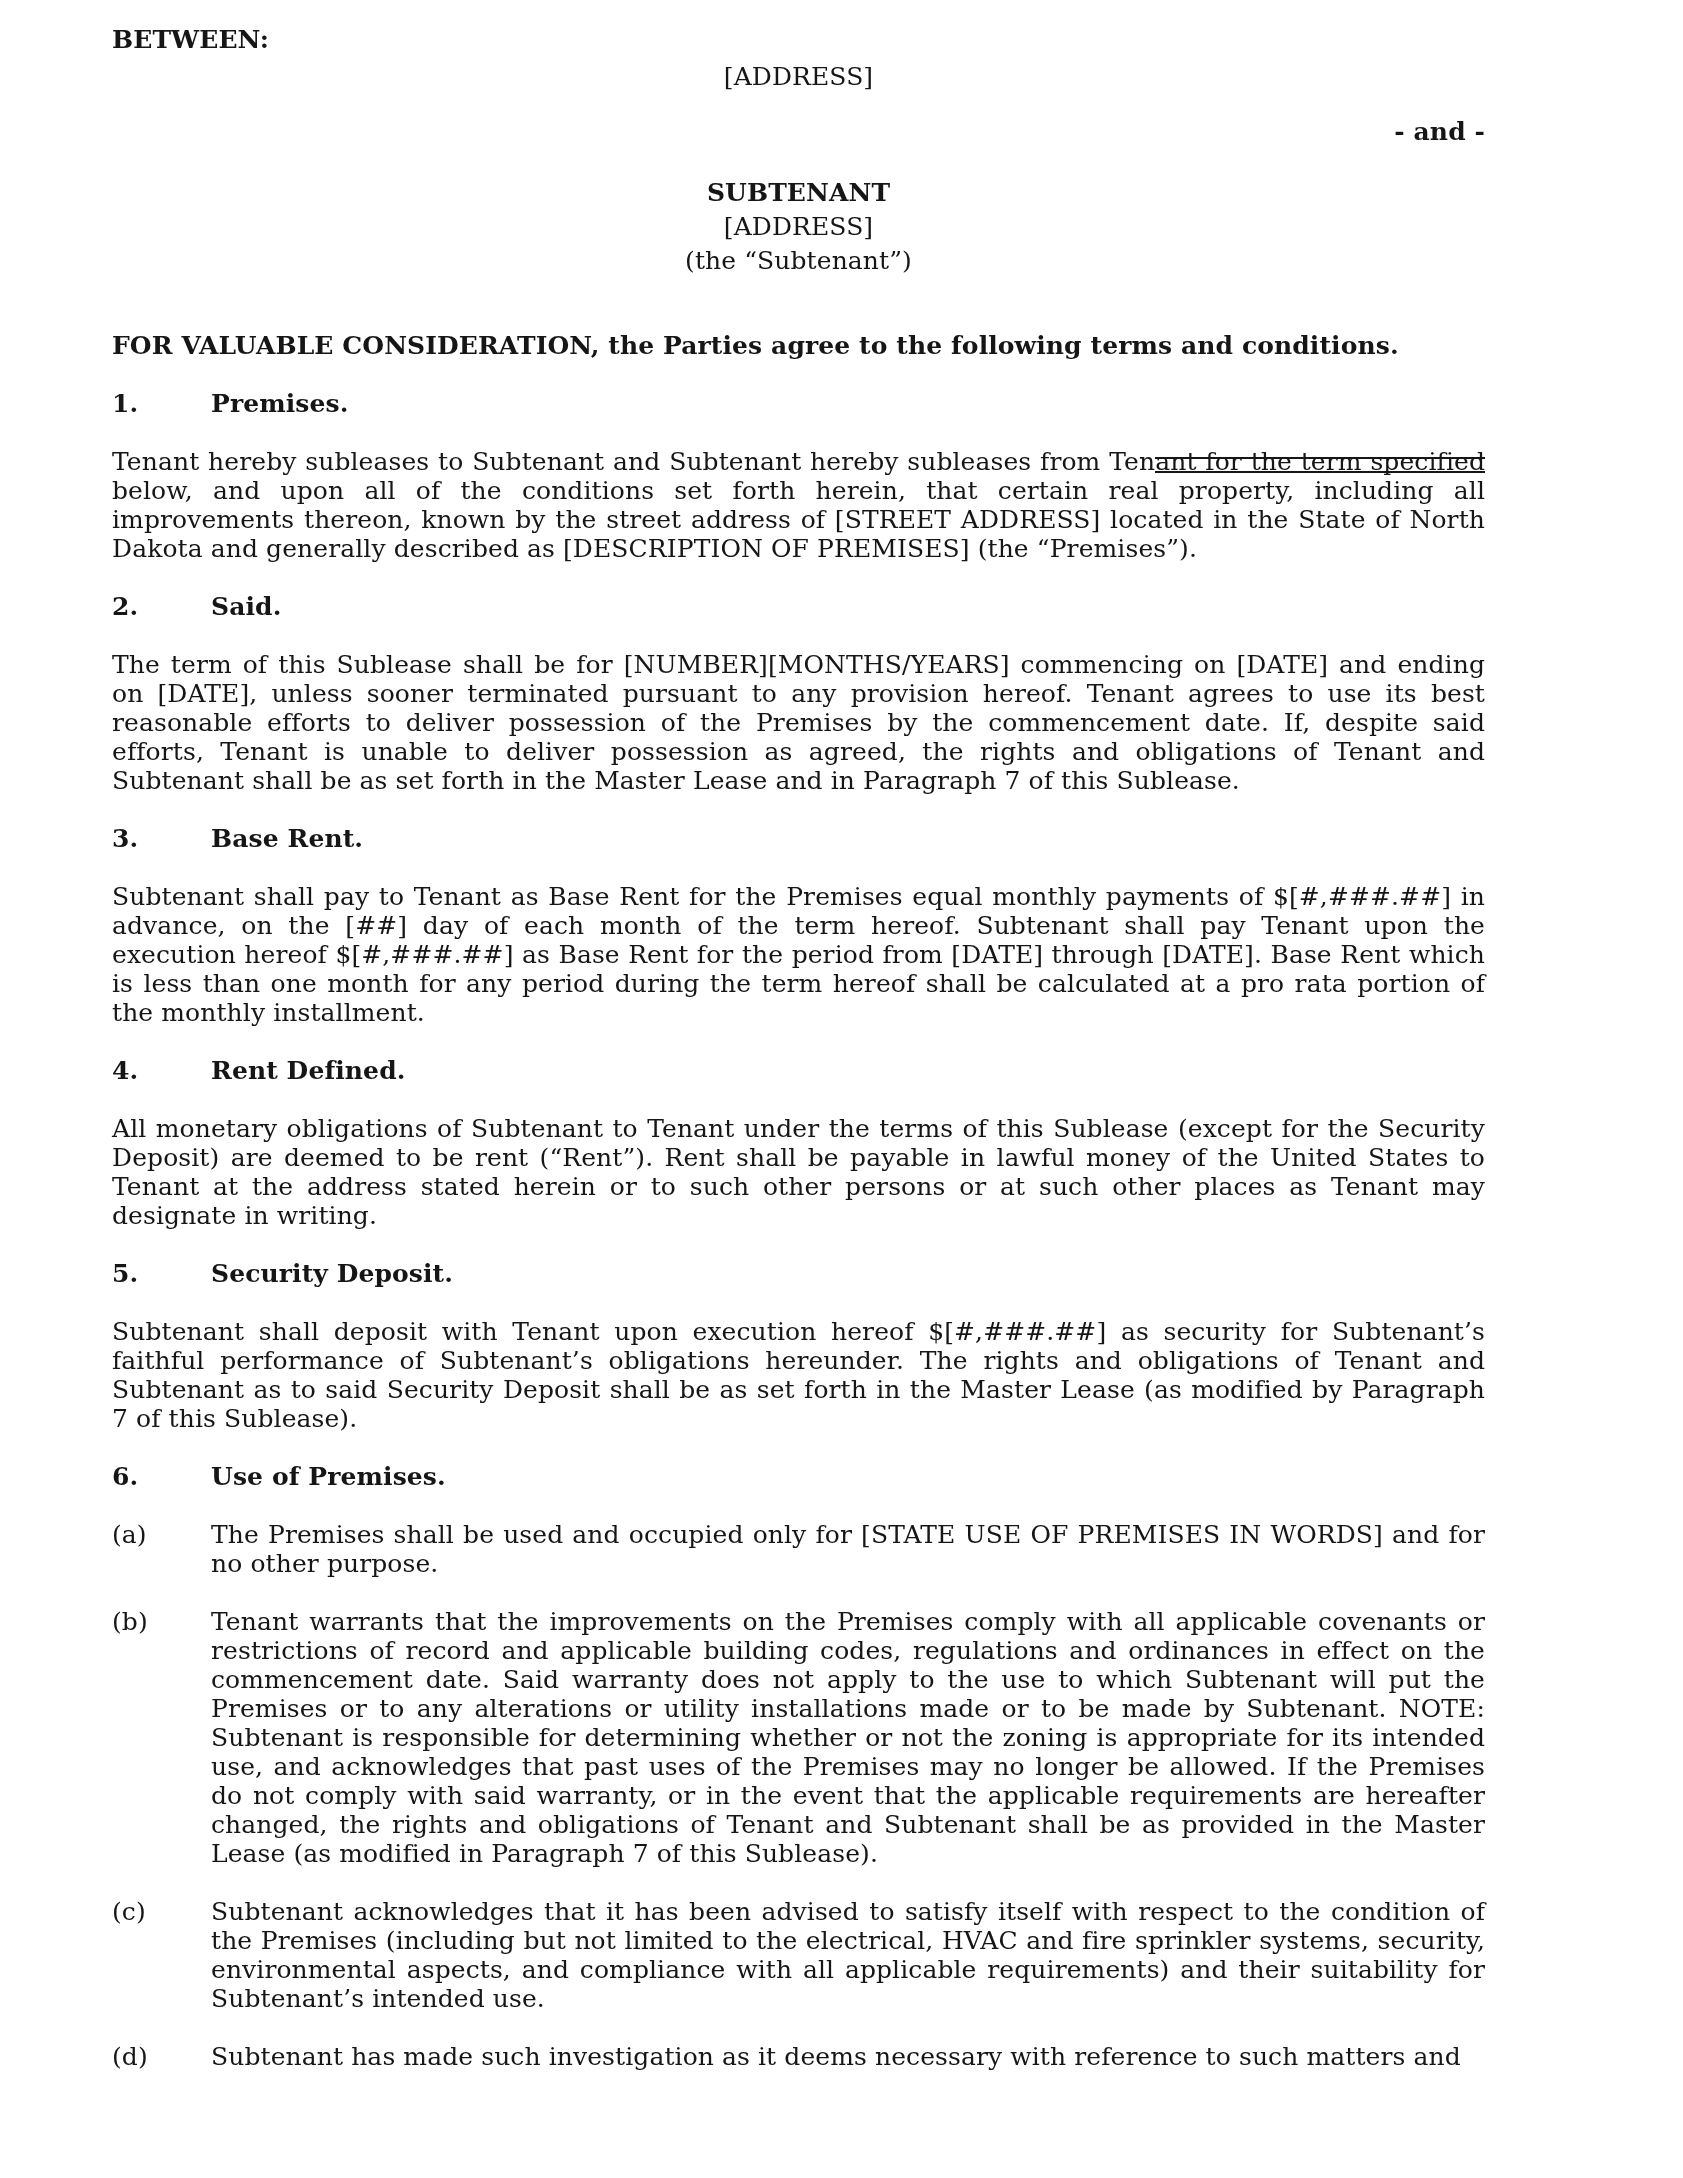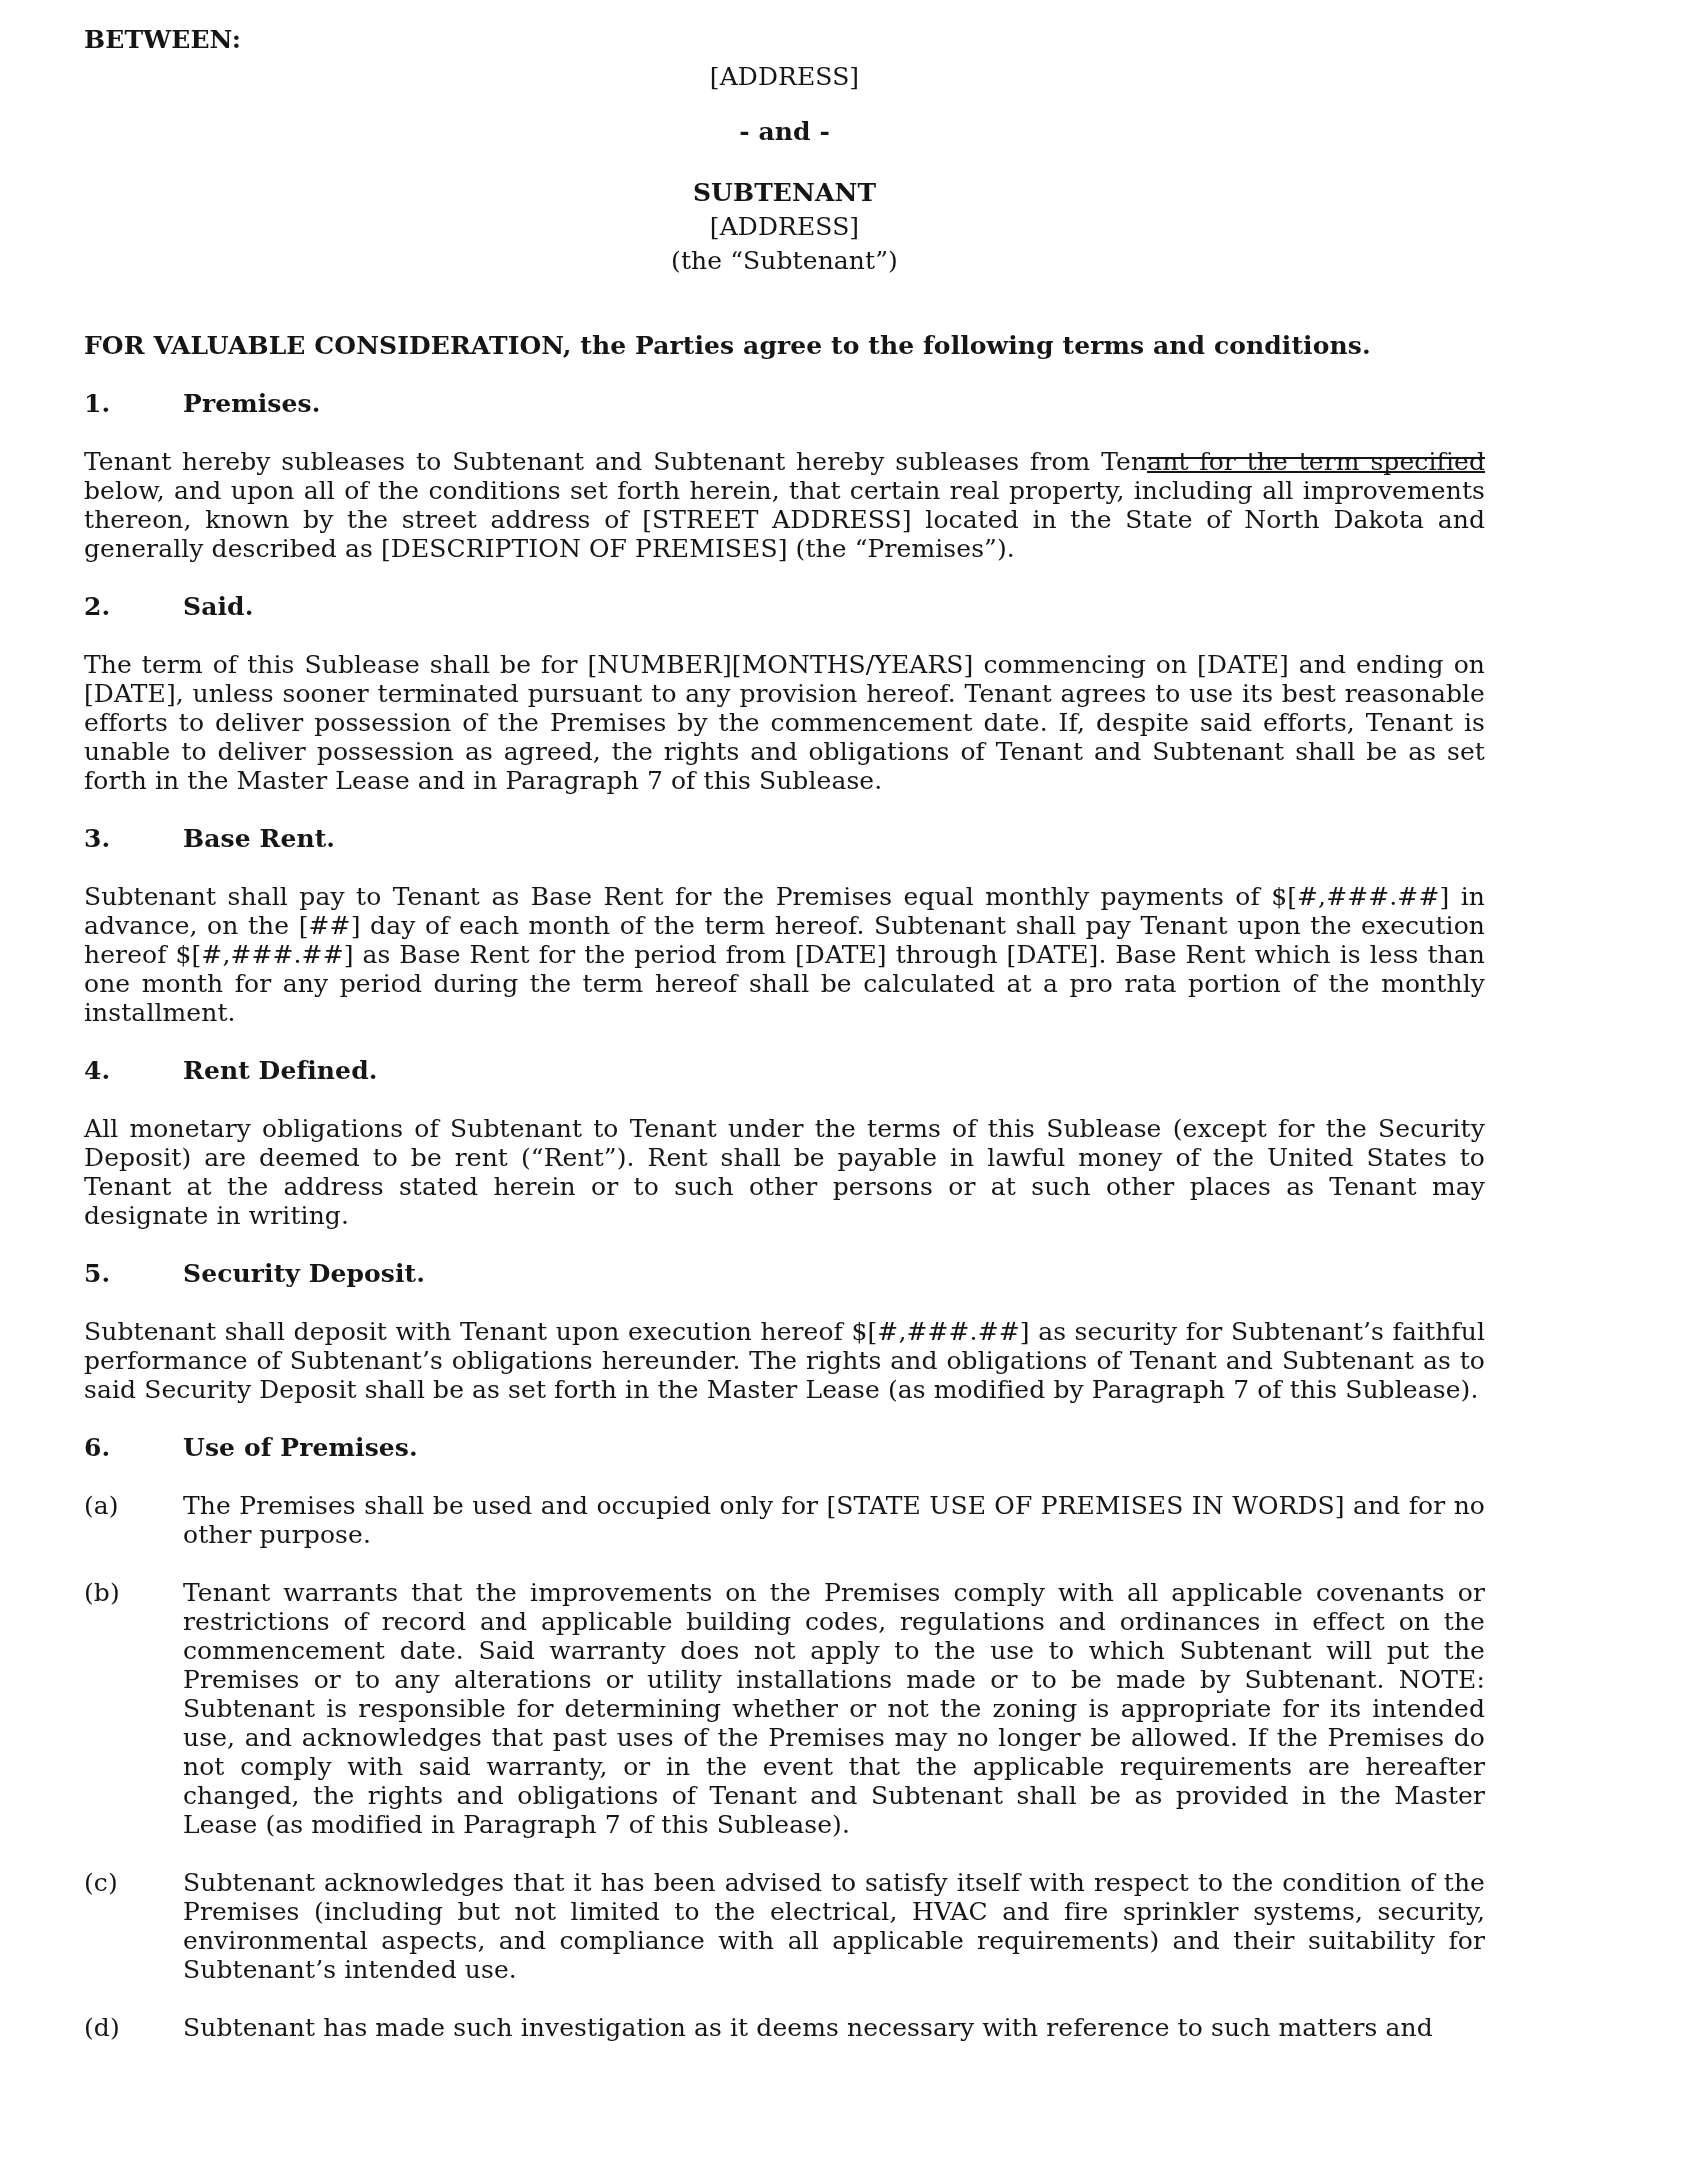--- a/index.html
+++ b/index.html
@@ -8,38 +8,39 @@
     width: 1683px;
     height: 2178px;
     margin: 0 auto;
     background: #ffffff;
     color: #161616;
     font-family: "DejaVu Serif", "Liberation Serif", serif;
     font-size: 25px;
     line-height: 29px;
     letter-spacing: 0.1px;
     box-sizing: border-box;
-    padding: 25px 198px 0 84px;
+    padding: 25px 198px 0 112px;
     overflow: hidden;
   }
 
   .between {
     font-weight: bold;
   }
 
   .party-block {
     text-align: center;
     line-height: 34px;
     margin-top: 6px;
   }
   .party-name { font-weight: bold; }
   .party-sep {
     font-weight: bold;
     margin-top: 21px;
     margin-bottom: 27px;
+    text-align: right;
   }
 
   p { margin: 0; }
 
   .consideration {
     margin-top: 53px;
     text-align: left;
     font-weight: bold;
   }
 

